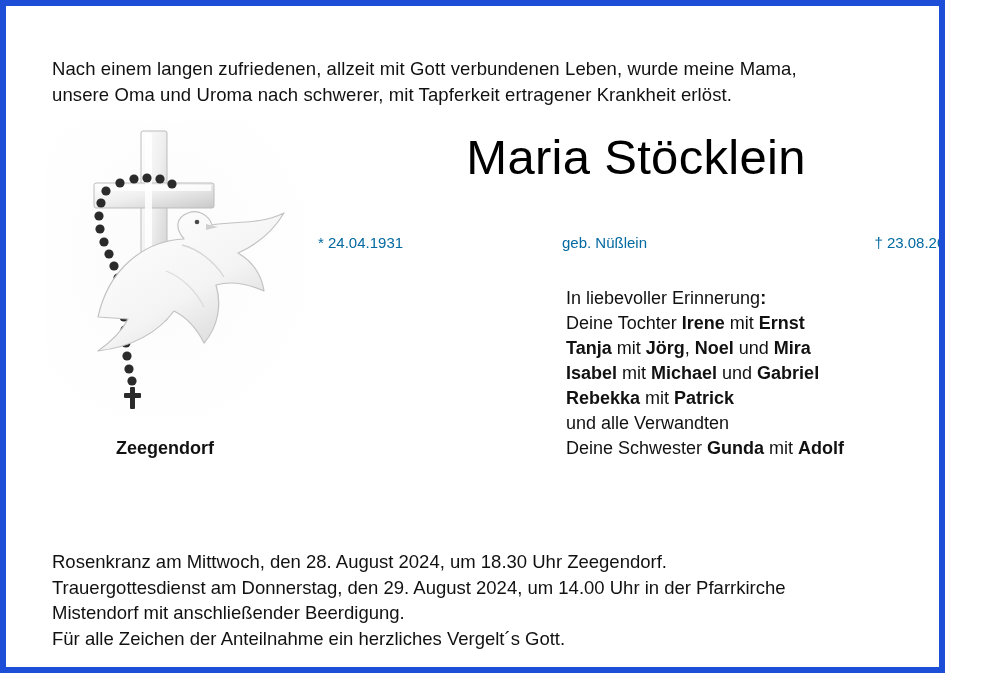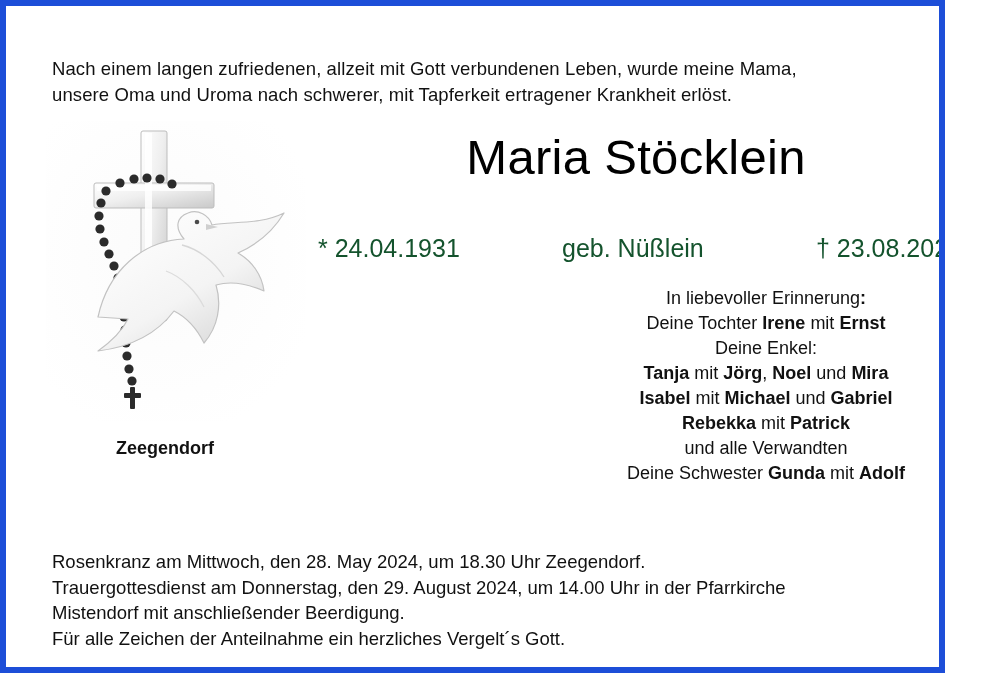--- a/index.html
+++ b/index.html
@@ -53,38 +53,38 @@
     letter-spacing: 0.3px;
   }
 
   
   .dates {
     position: absolute;
     left: 300px;
     top: 228px;
     width: 660px;
     height: 26px;
-    font-size: 25px;
-    color: #14532d;
+    font-size: 15px;
+    color: #0369a1;
   }
   .dates .birth { position: absolute; left: 12px; top: 0; }
   .dates .maiden { position: absolute; left: 256px; top: 0; }
   .dates .death { position: absolute; right: 4px; top: 0; }
 
   
   .family {
     position: absolute;
     left: 560px;
     top: 280px;
     width: 400px;
     font-size: 18px;
     line-height: 25px;
     color: #111111;
   }
-  .family .line { white-space: nowrap; text-align: center; }
+  .family .line { white-space: nowrap; }
   .family b { font-weight: 700; }
 
   
   .place {
     position: absolute;
     left: 110px;
     top: 432px;
     font-size: 18px;
     font-weight: 700;
     color: #111111;
@@ -196,31 +196,30 @@
 
     <div class="dates">
       <span class="birth">* 24.04.1931</span>
       <span class="maiden">geb. Nüßlein</span>
       <span class="death">† 23.08.2024</span>
     </div>
 
     <div class="family" id="family-block">
         <div class="line"><span>In liebevoller Erinnerung</span><b>:</b></div>
         <div class="line"><span>Deine Tochter </span><b>Irene</b><span> mit </span><b>Ernst</b></div>
-        <div class="line"><span>Deine Enkel:</span></div>
         <div class="line"><b>Tanja</b><span> mit </span><b>Jörg</b><span>, </span><b>Noel</b><span> und </span><b>Mira</b></div>
         <div class="line"><b>Isabel</b><span> mit </span><b>Michael</b><span> und </span><b>Gabriel</b></div>
         <div class="line"><b>Rebekka</b><span> mit </span><b>Patrick</b></div>
         <div class="line"><span>und alle Verwandten</span></div>
         <div class="line"><span>Deine Schwester </span><b>Gunda</b><span> mit </span><b>Adolf</b></div>
       </div>
 
     <div class="place">Zeegendorf</div>
 
     <div class="footer">
-      <div>Rosenkranz am Mittwoch, den 28. May 2024, um 18.30 Uhr Zeegendorf.</div>
+      <div>Rosenkranz am Mittwoch, den 28. August 2024, um 18.30 Uhr Zeegendorf.</div>
       <div>Trauergottesdienst am Donnerstag, den 29. August 2024, um 14.00 Uhr in der Pfarrkirche</div>
       <div>Mistendorf mit anschließender Beerdigung.</div>
       <div>Für alle Zeichen der Anteilnahme ein herzliches Vergelt´s Gott.</div>
     </div>
 
   </div>
 </div>
 
 </body></html>

